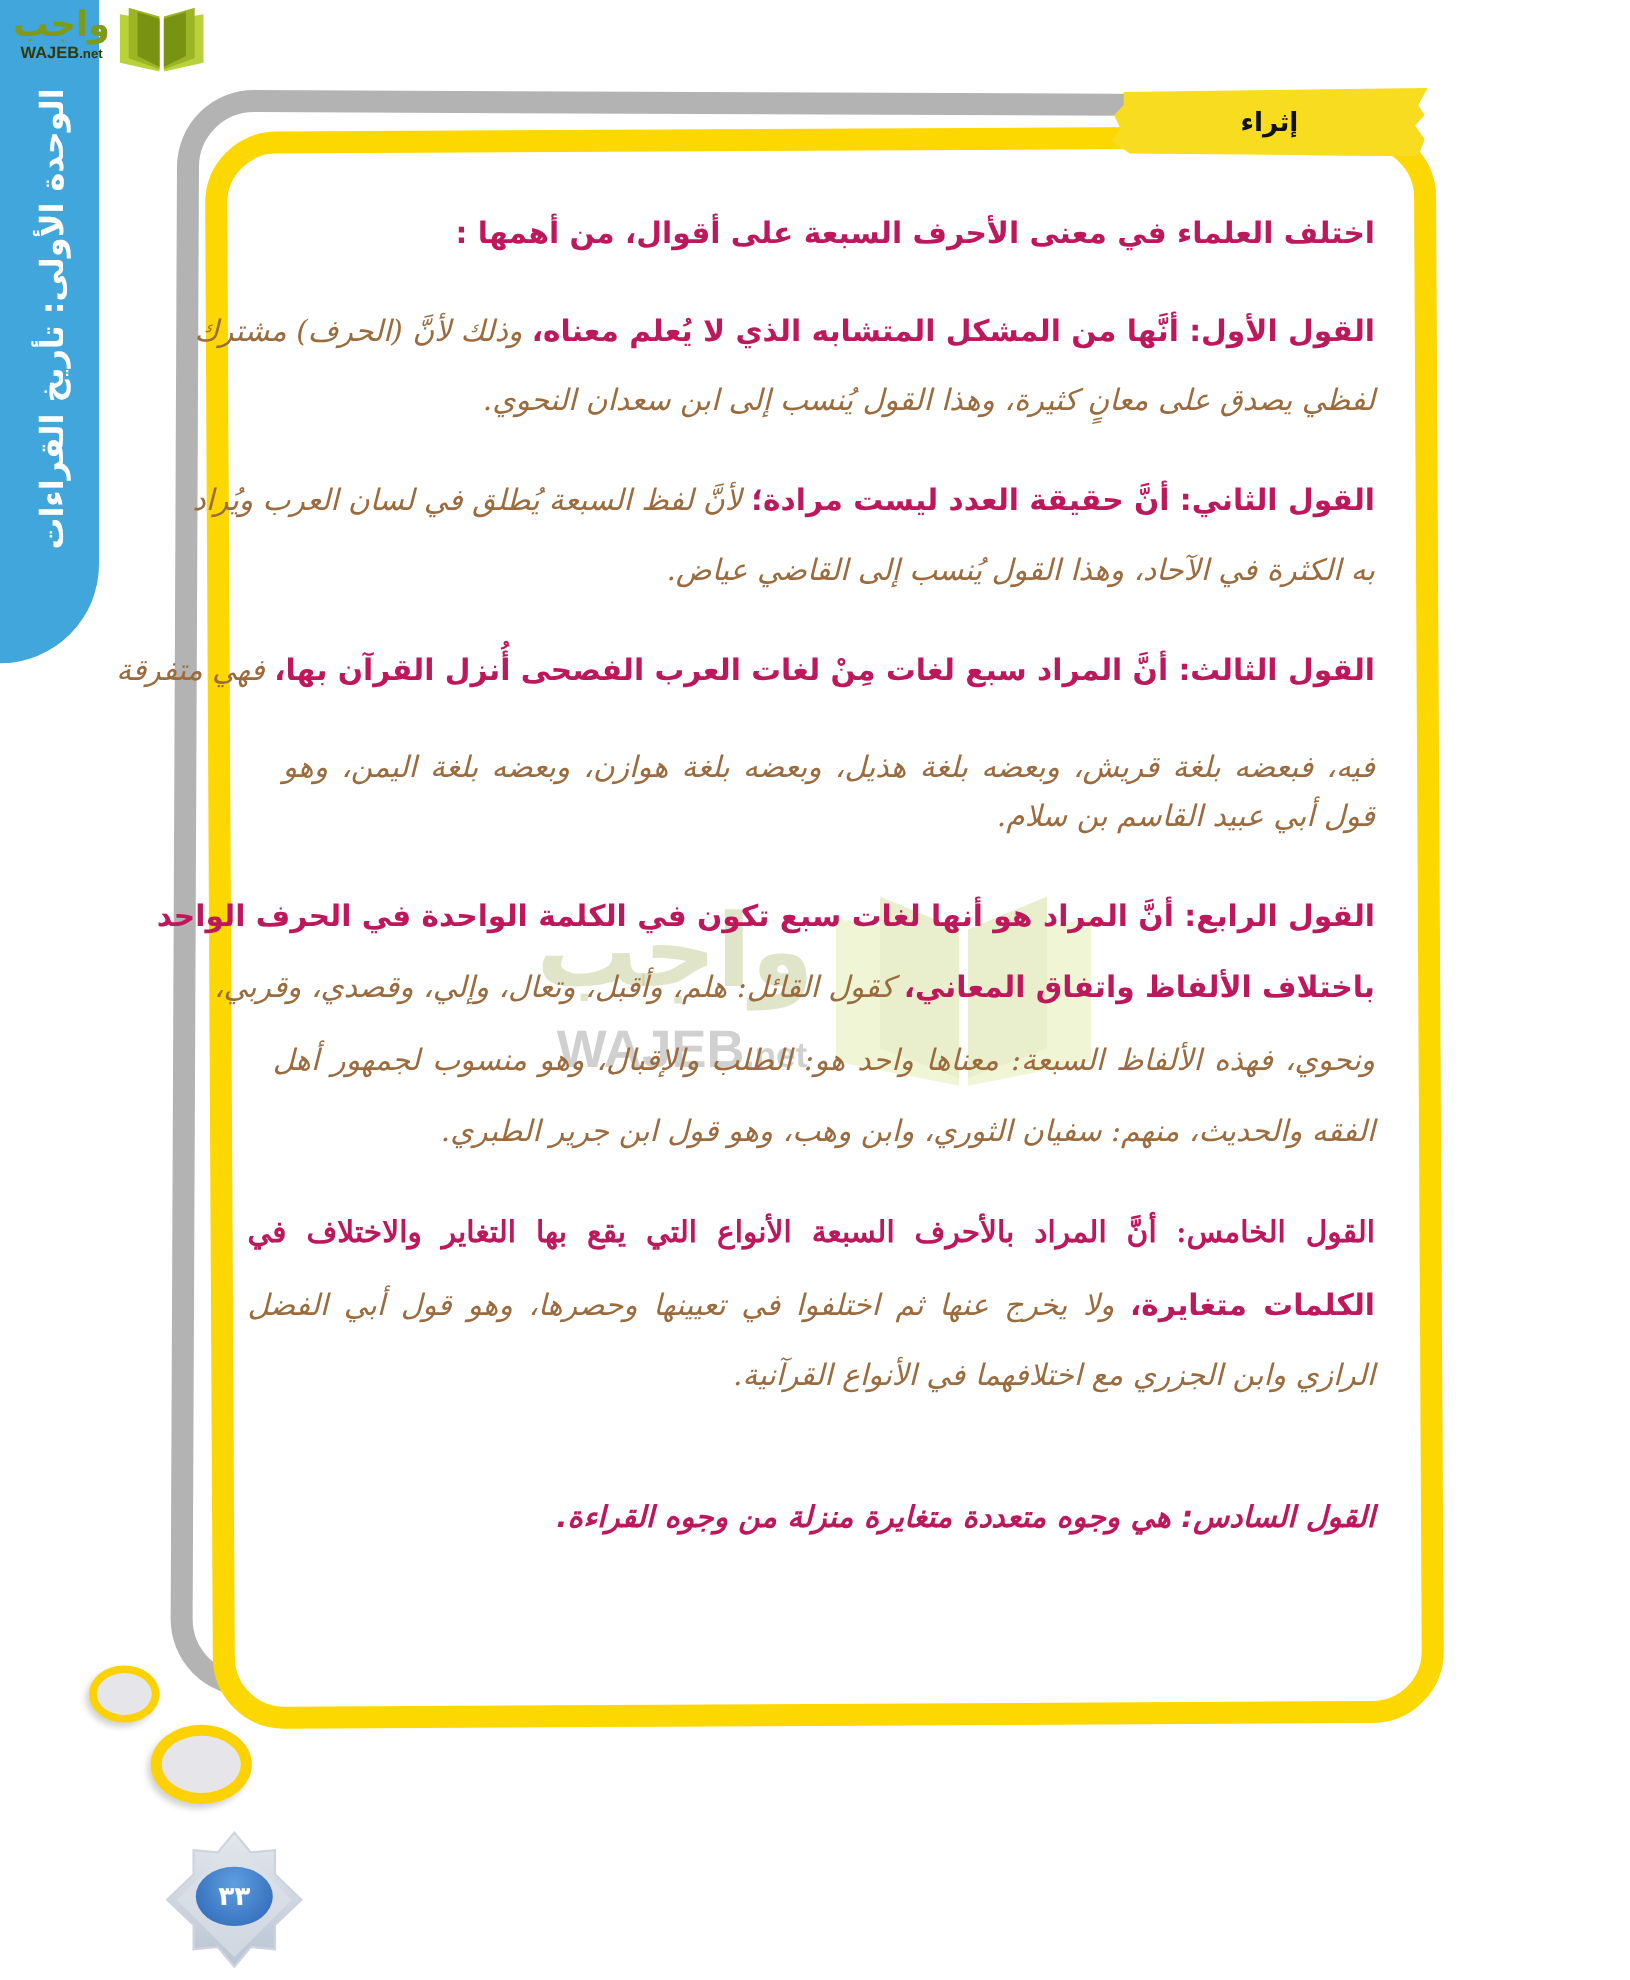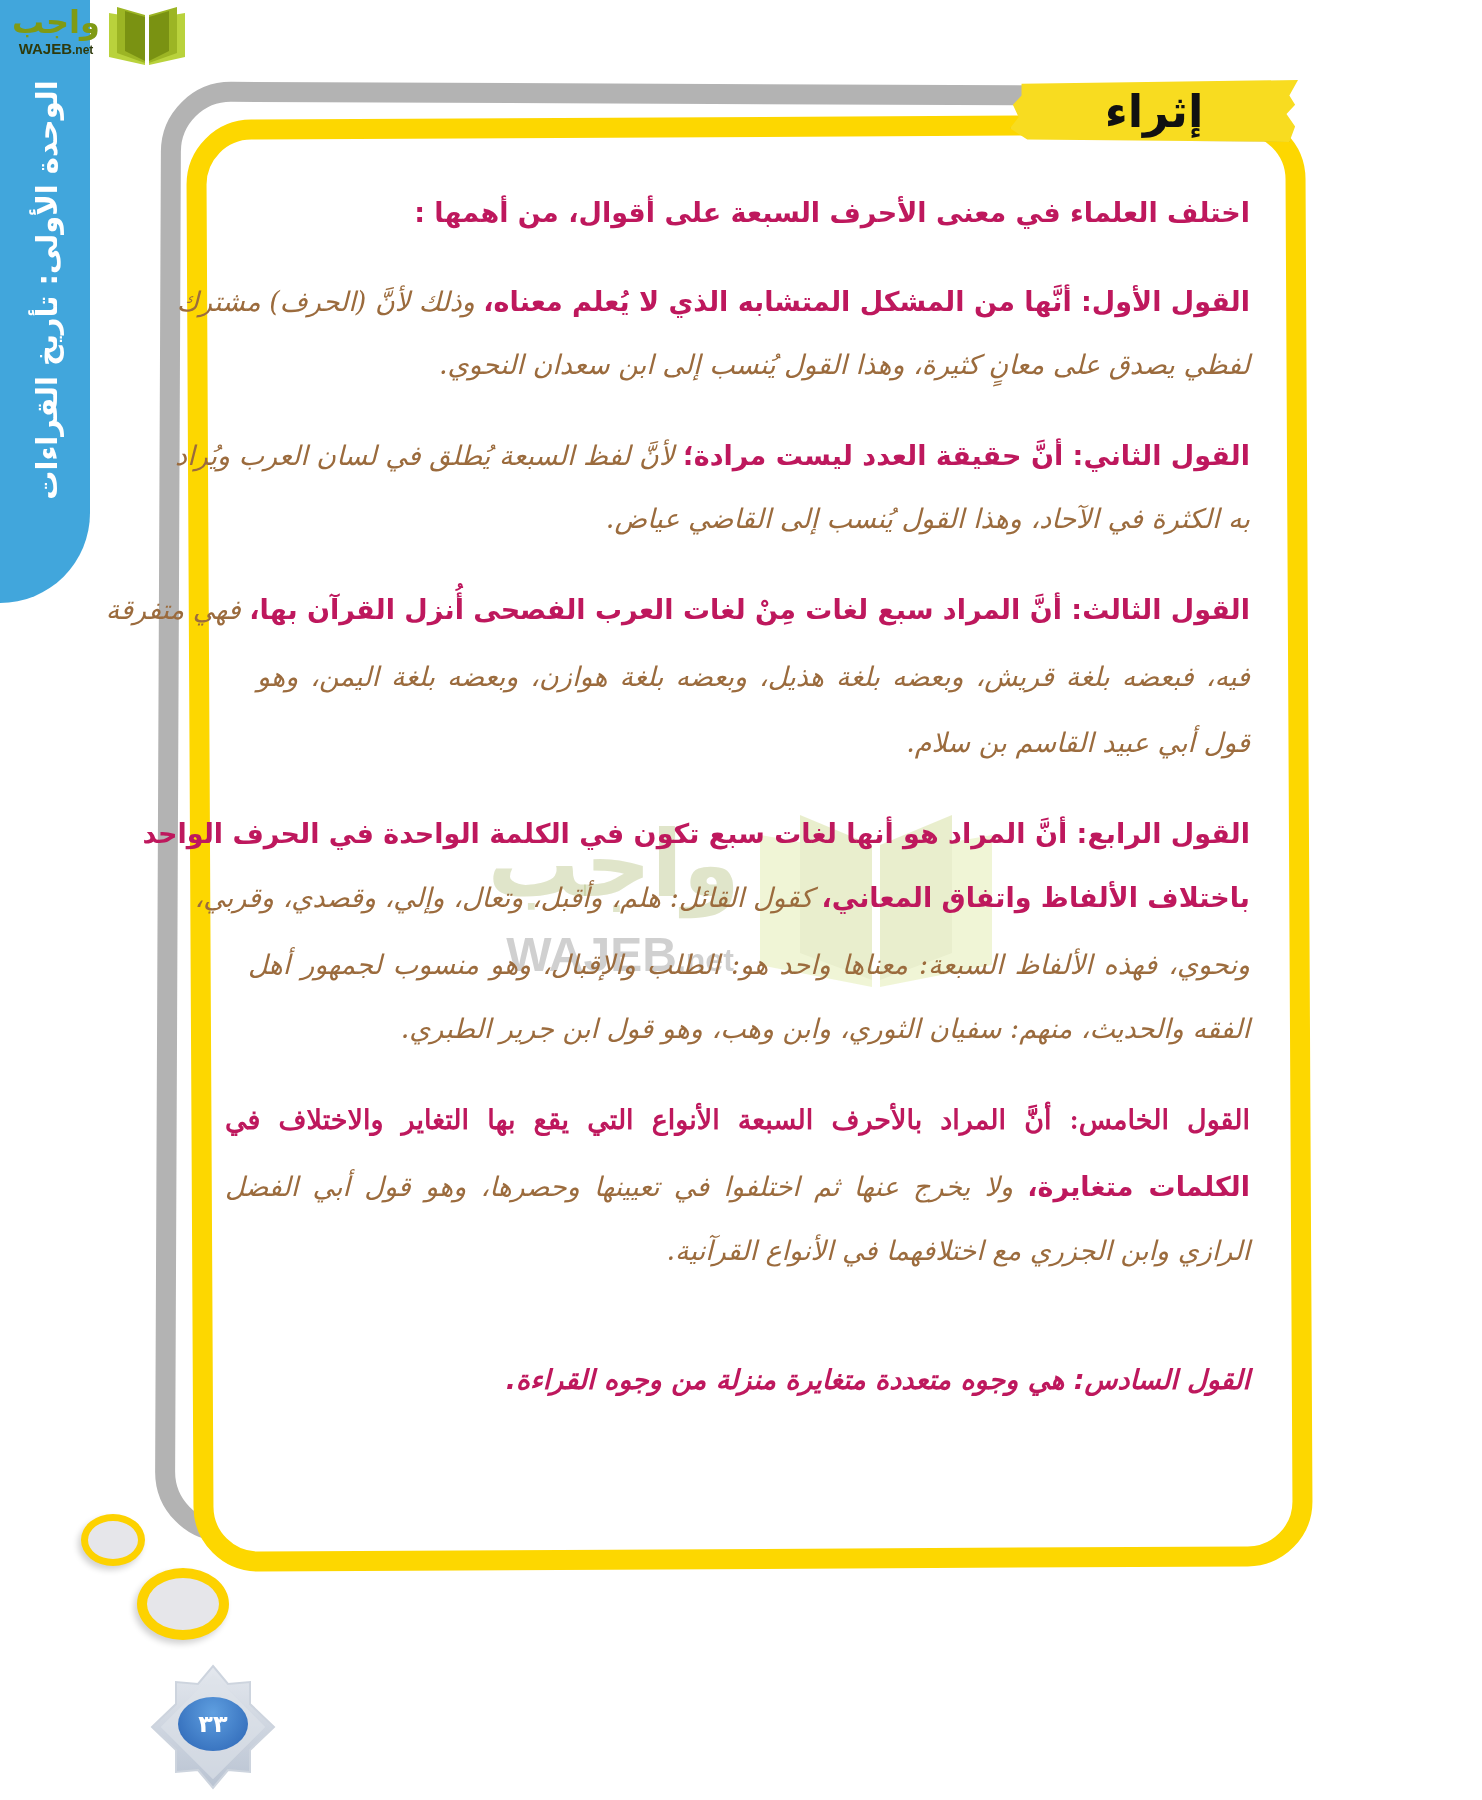--- a/index.html
+++ b/index.html
@@ -38,21 +38,21 @@
   }
   .tape {
     position:absolute; left:1010px; top:80px; width:288px; height:62px;
     background:#f8dc20;
     clip-path:polygon(4% 6%, 100% 0%, 97% 25%, 99% 40%, 96% 55%, 99% 75%, 97% 100%, 6% 96%, 0% 78%, 3% 60%, 1% 40%, 4% 25%);
     box-shadow:0 2px 3px rgba(0,0,0,0.2);
   }
   .tape-label {
     position:absolute; left:1010px; top:80px; width:288px; height:62px;
     display:flex; align-items:center; justify-content:center;
-    font-size:45px; font-weight:bold; color:#111111; direction:rtl;
+    font-size:24px; font-weight:bold; color:#111111; direction:rtl;
   }
   .content {
     position:absolute; left:225px; top:0; width:1025px; direction:rtl;
     color:#9b6b3d; font-size:27px;
   }
   .line { position:absolute; right:0; left:0; height:40px; line-height:40px; white-space:nowrap; text-align:justify; text-align-last:justify; }
   .line.short { text-align-last:right; }
   .b { font-weight:bold; color:#be185d; }
   .n { font-weight:normal; font-family:"DejaVu Serif", serif;font-style:italic; }
 
@@ -122,21 +122,21 @@
   <div class="line" style="top:436px;">
     <span class="b">القول الثاني: أنَّ حقيقة العدد ليست مرادة؛</span><span class="n"> لأنَّ لفظ السبعة يُطلق في لسان العرب ويُراد</span>
   </div>
   <div class="line short" style="top:499px;">
     <span class="n">به الكثرة في الآحاد، وهذا القول يُنسب إلى القاضي عياض.</span>
   </div>
 
   <div class="line" style="top:590px;">
     <span class="b">القول الثالث: أنَّ المراد سبع لغات مِنْ لغات العرب الفصحى أُنزل القرآن بها،</span><span class="n"> فهي متفرقة</span>
   </div>
-  <div class="line" style="top:657px;margin-left:32px;">
+  <div class="line" style="top:678px;margin-left:32px;">
     <span class="n">فيه، فبعضه بلغة قريش، وبعضه بلغة هذيل، وبعضه بلغة هوازن، وبعضه بلغة اليمن، وهو</span>
   </div>
   <div class="line short" style="top:723px;">
     <span class="n">قول أبي عبيد القاسم بن سلام.</span>
   </div>
 
   <div class="line" style="top:814px;">
     <span class="b">القول الرابع:</span><span class="b"> أنَّ المراد هو أنها لغات سبع تكون في الكلمة الواحدة في الحرف الواحد</span>
   </div>
   <div class="line" style="top:878px;">

